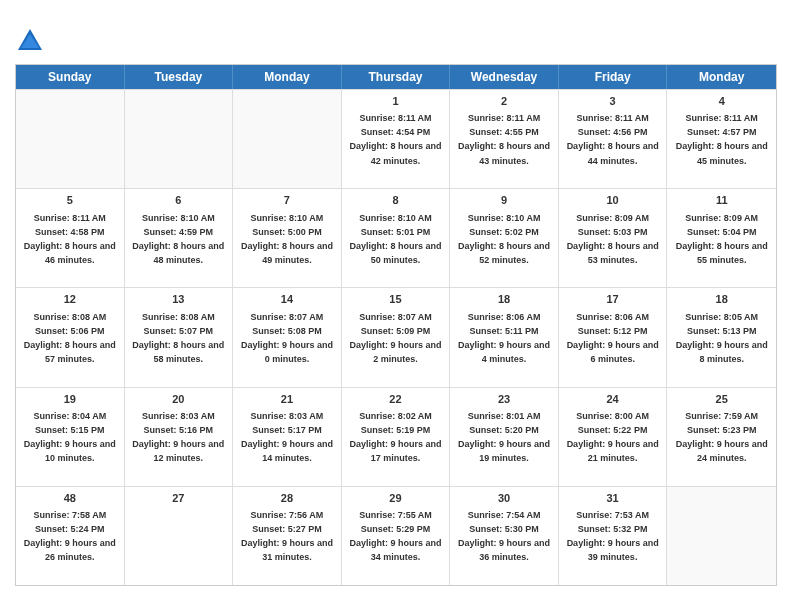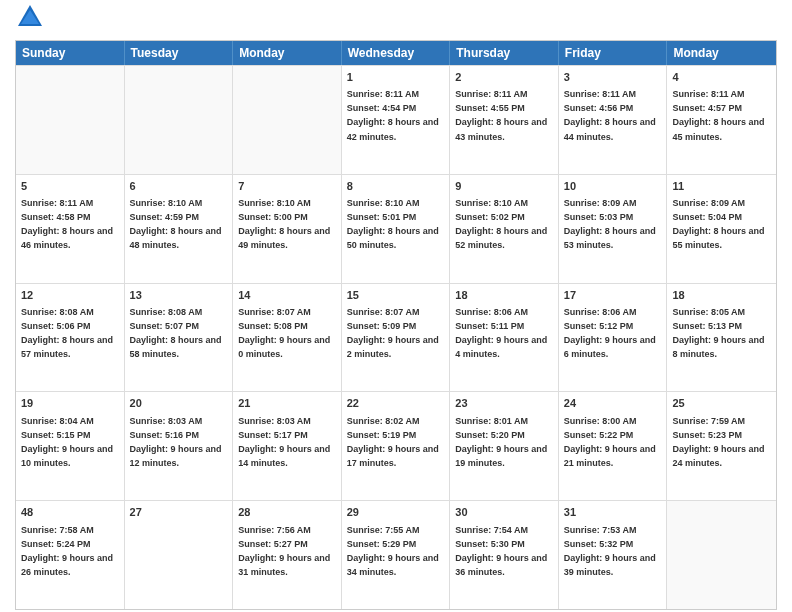--- a/index.html
+++ b/index.html
@@ -6,23 +6,24 @@
     body {
       width: 792px;
       height: 612px;
       font-family: Arial, sans-serif;
       background: #fff;
       overflow: hidden;
     }
     .container {
       width: 792px;
       height: 612px;
-      padding: 2px 15px;
-      display: flex;
-      flex-direction: column;
+      padding: 26px 15px;
+      display: flex;
+      flex-direction: column;
+      text-align: center;
     }
     .header {
       display: flex;
       align-items: flex-start;
       justify-content: space-between;
       margin-bottom: 8px;
     }
     .logo {
       display: flex;
       align-items: center;
@@ -131,22 +132,22 @@
       <div class="month-title"></div>
       <div class="subtitle"></div>
     </div>
   </div>
 
   <div class="calendar">
     <div class="cal-header" id="cal-header">
         <div class="cal-header-cell">Sunday</div>
         <div class="cal-header-cell">Tuesday</div>
         <div class="cal-header-cell">Monday</div>
+        <div class="cal-header-cell">Thursday</div>
         <div class="cal-header-cell">Wednesday</div>
-        <div class="cal-header-cell">Thursday</div>
         <div class="cal-header-cell">Friday</div>
         <div class="cal-header-cell">Monday</div>
       </div>
     <div class="cal-body" id="cal-body">
         <div class="cal-row">
           <div class="cal-cell empty"></div>
           <div class="cal-cell empty"></div>
           <div class="cal-cell empty"></div>
           <div class="cal-cell"><span class="day-num">1</span>
 <span class="day-info">Sunrise: 8:11 AM<br>Sunset: 4:54 PM<br>Daylight: 8 hours and 42 minutes.</span></div>

